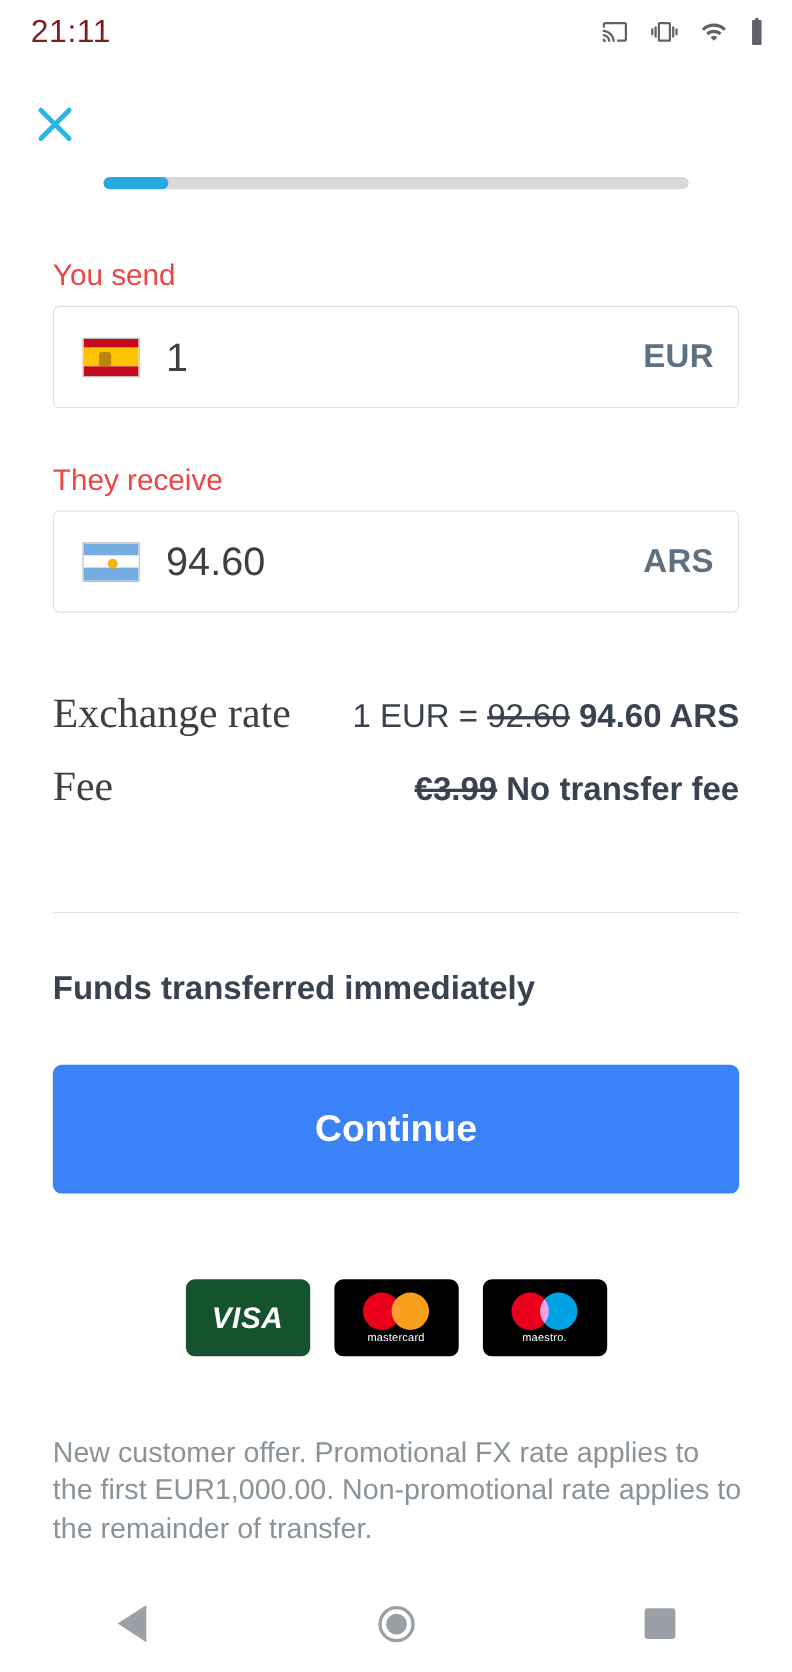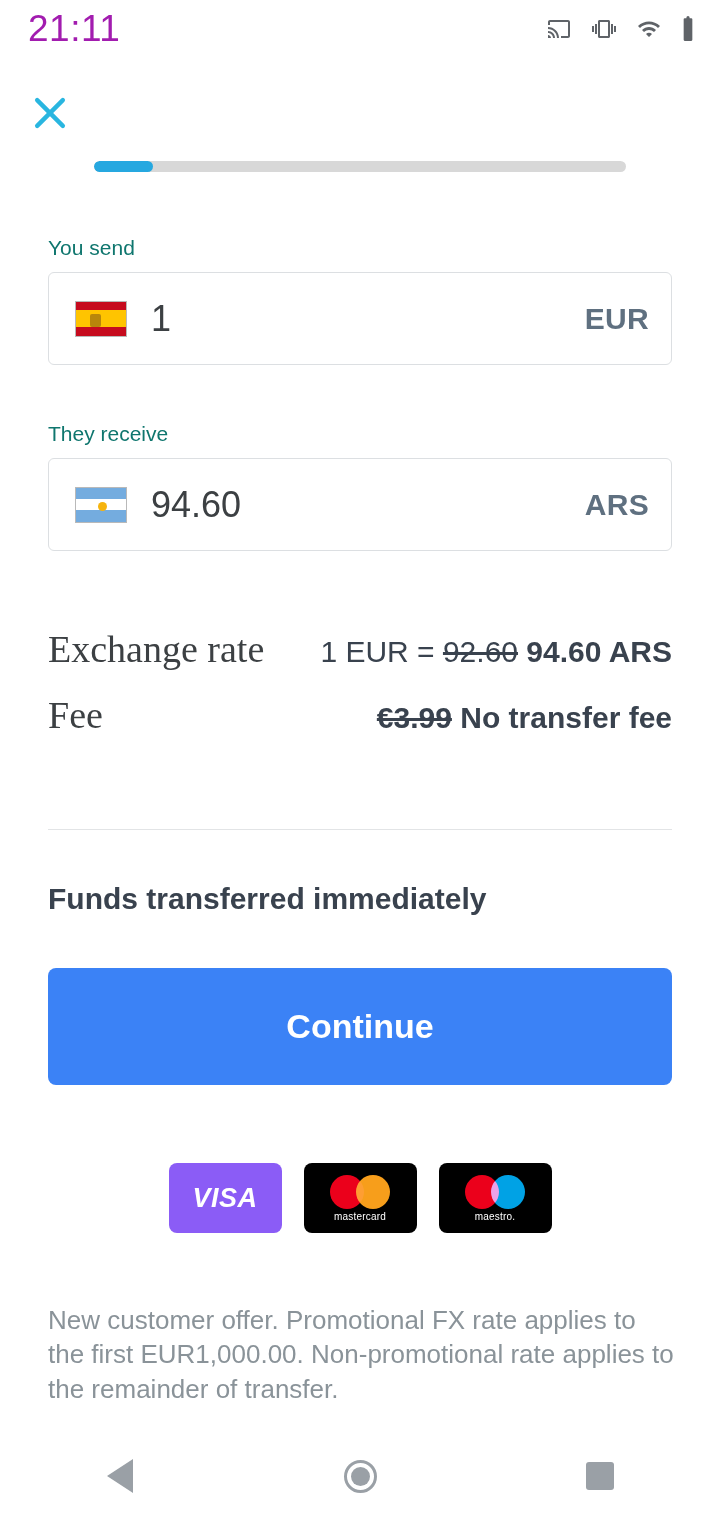--- a/index.html
+++ b/index.html
@@ -22,22 +22,22 @@
     position: absolute;
     top: 0; left: 0;
     width: 720px;
     height: 58px;
     display: flex;
     align-items: center;
     justify-content: space-between;
     padding: 0 24px 0 28px;
   }
   .status-time {
-    font-size: 37px;
-    color: #a21caf;
+    font-size: 29px;
+    color: #7f1d1d;
     letter-spacing: 0.5px;
     font-family: "Liberation Sans", sans-serif;
   }
   .status-icons {
     display: flex;
     align-items: center;
     gap: 17px;
   }
   .status-icons svg { display: block; }
 
@@ -81,22 +81,22 @@
   }
   .progress-fill {
     height: 100%;
     background: #26a8e0;
     border-radius: 6px;
   }
 
   
   .field-group { position: absolute; left: 48px; width: 624px; }
   .field-label {
-    font-size: 21px;
-    color: #0f766e;
+    font-size: 27px;
+    color: #ef4444;
     margin-bottom: 14px;
     line-height: 1;
   }
   .amount-box {
     width: 624px;
     height: 93px;
     border: 1px solid #dcdfe2;
     border-radius: 6px;
     background: #fff;
     display: flex;
@@ -236,21 +236,21 @@
   }
   .card-logo {
     width: 113px;
     height: 70px;
     border-radius: 8px;
     display: flex;
     align-items: center;
     justify-content: center;
     position: relative;
   }
-  .card-visa { background: #8b5cf6; }
+  .card-visa { background: #14532d; }
   .visa-text {
     color: #ffffff;
     font-style: italic;
     font-weight: bold;
     font-size: 27px;
     letter-spacing: 0.5px;
     font-family: "Liberation Sans", sans-serif;
   }
   .card-mc, .card-maestro { background: #000000; flex-direction: column; gap: 2px; }
   .mc-circles { position: relative; width: 60px; height: 34px; }

